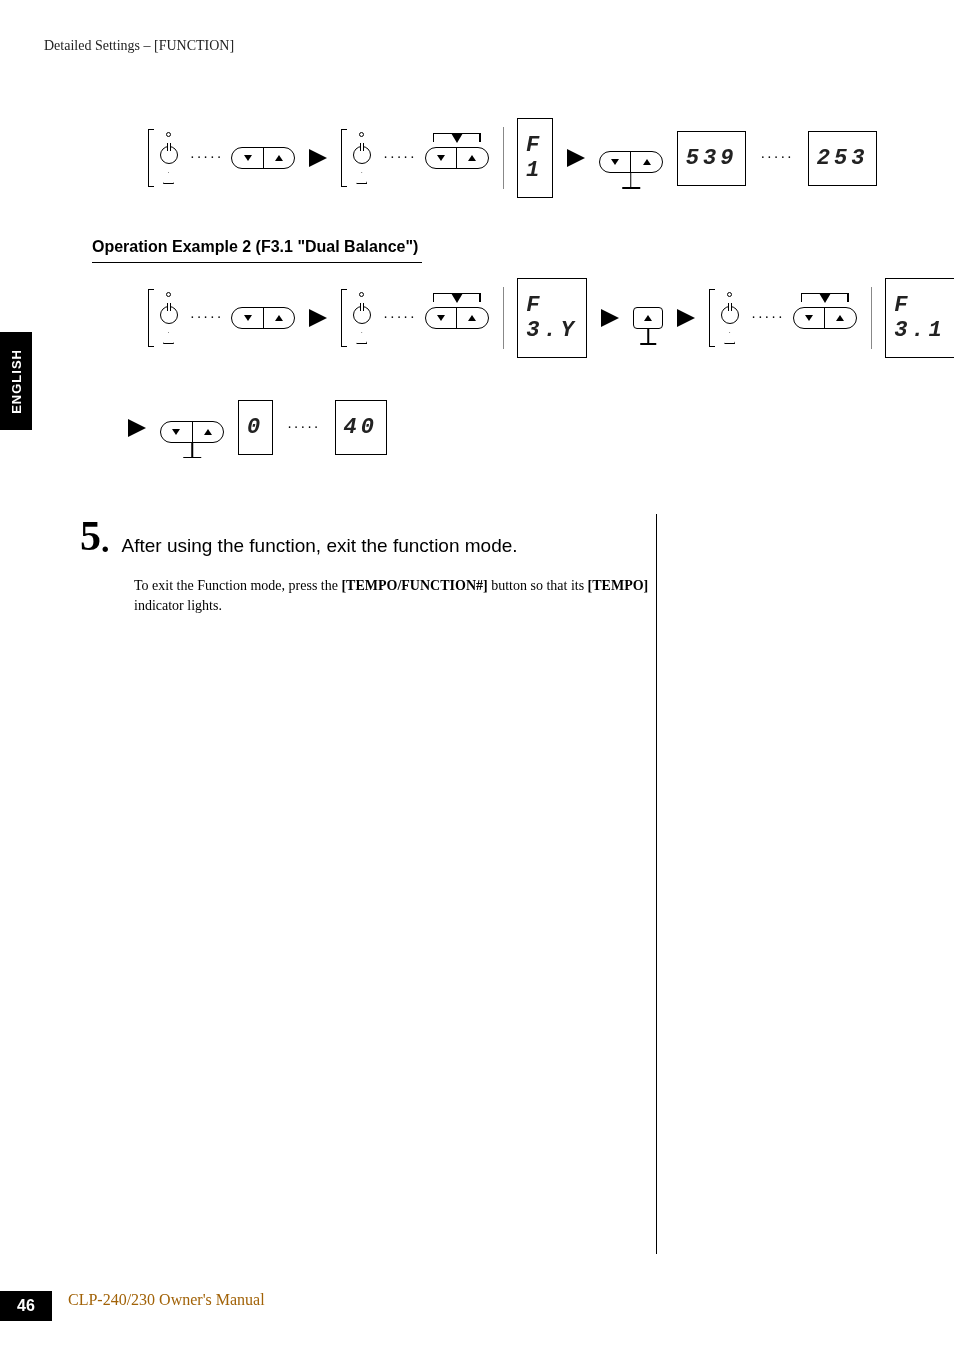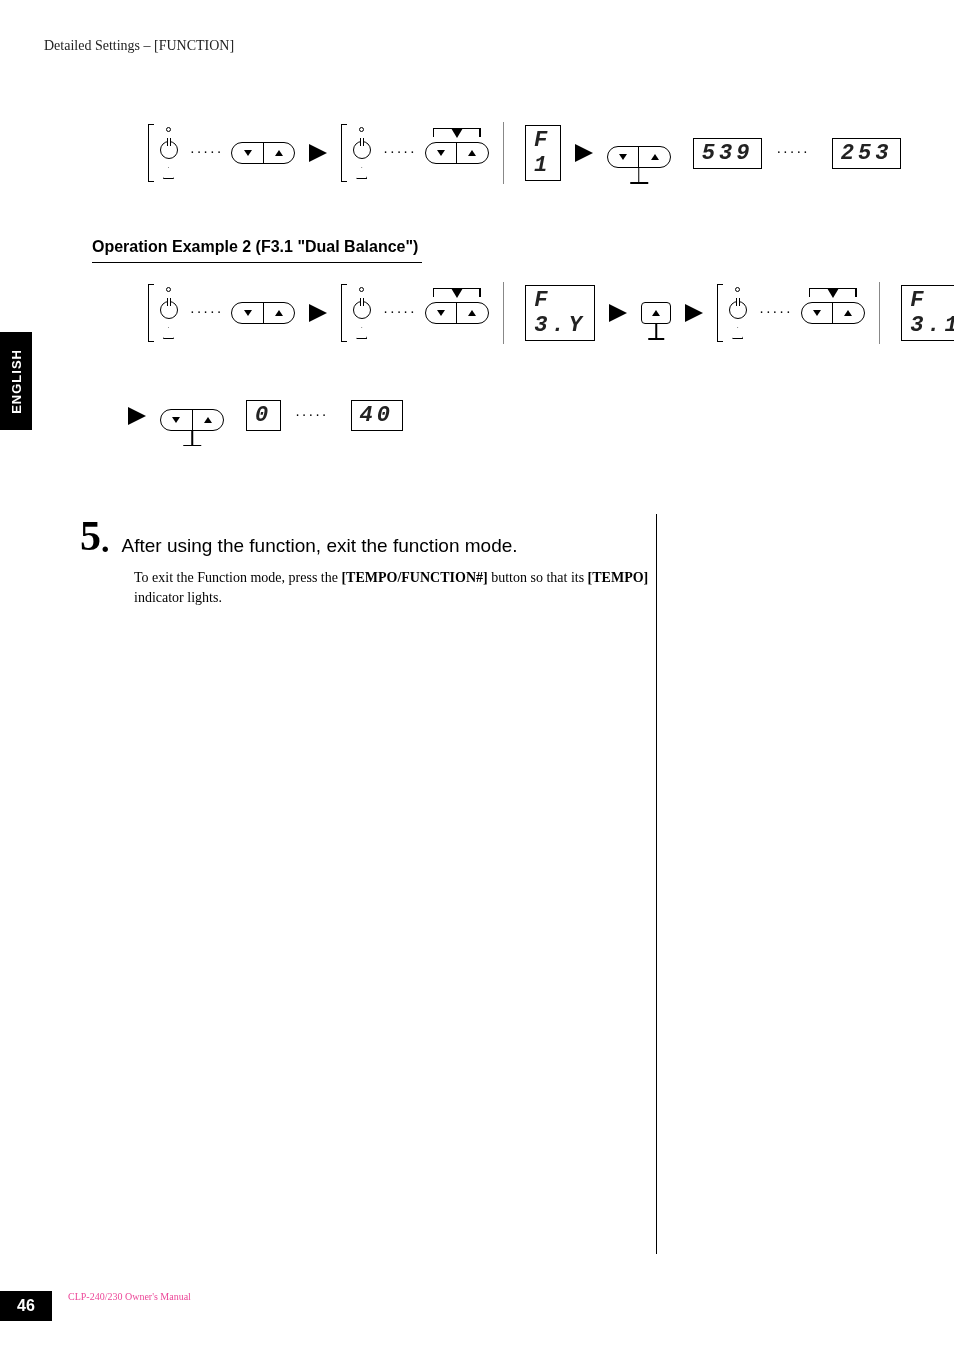--- a/index.html
+++ b/index.html
@@ -37,49 +37,49 @@
   .tri-up-small { width: 0; height: 0; border-left: 4px solid transparent; border-right: 4px solid transparent; border-bottom: 6px solid #000; display:inline-block; }
   .tri-down-small { width: 0; height: 0; border-left: 4px solid transparent; border-right: 4px solid transparent; border-top: 6px solid #000; display:inline-block; }
 
   .single-btn { position: relative; }
   .single-btn .cap { width: 30px; height: 22px; border: 1.5px solid #000; border-radius: 4px; display:flex; align-items:center; justify-content:center; }
   .single-btn .probe { position: absolute; left: 50%; top: 22px; width: 1.5px; height: 14px; background: #000; transform: translateX(-50%); }
   .single-btn .probe::after { content:""; position:absolute; left: -7px; top: 14px; width: 16px; height: 1.5px; background:#000; }
 
   .arrow-right { width: 0; height: 0; border-top: 9px solid transparent; border-bottom: 9px solid transparent; border-left: 18px solid #000; }
 
-  .seg { font-family: 'Courier New', monospace; font-size: 22px; letter-spacing: 4px; font-style: italic; border: 1.5px solid #000; padding: 2px 8px; font-weight: 600; color: #222; margin-left: 8px; }
+  .seg { font-family: 'Courier New', monospace; font-size: 22px; letter-spacing: 4px; font-style: italic; border: 1.5px solid #000; padding: 14px 8px; font-weight: 600; color: #222; }
 
   .press-both { position: relative; }
   .press-both .bar { position: absolute; left: 8px; right: 8px; top: -14px; height: 8px; border-top: 1.5px solid #000; }
   .press-both .bar::before, .press-both .bar::after { content:""; position:absolute; top:0; width:1.5px; height:8px; background:#000; }
   .press-both .bar::before { left:0; }
   .press-both .bar::after { right:0; }
   .press-both .bar .tri { position:absolute; left:50%; top:-1px; transform:translateX(-50%); width:0; height:0; border-left:6px solid transparent; border-right:6px solid transparent; border-top:10px solid #000; }
 
   .rocker-below { position:relative; padding-top: 8px; }
   .rocker-below .probe { position:absolute; left:50%; top:30px; width:1.5px; height:14px; background:#000; transform:translateX(-50%); }
   .rocker-below .probe::after { content:""; position:absolute; left:-8px; top:14px; width:18px; height:1.5px; background:#000; }
 
   .vsep { width: 1px; height: 62px; background: #888; }
 
   
   .step5 { position: absolute; left: 80px; top: 512px; width: 580px; }
   .step5 .num { font-family: Georgia, serif; font-weight: bold; font-size: 42px; display:inline-block; vertical-align: bottom; }
   .step5 .dot { font-family: Georgia, serif; font-weight: bold; font-size: 34px; }
   .step5 .heading { font-family: Arial, Helvetica, sans-serif; font-weight: normal; font-size: 19px; display:inline; margin-left: 8px; }
-  .step5 .body { margin-left: 54px; margin-top: 8px; font-size: 14px; line-height: 1.45; }
+  .step5 .body { margin-left: 54px; margin-top: 16px; font-size: 14px; line-height: 1.45; }
   .step5 .body b { font-weight: bold; }
 
   .sidebar-rule { position:absolute; left: 656px; top: 514px; width: 1px; height: 740px; background:#000; }
 
   
   .footer { position:absolute; left:0; bottom: 30px; height: 30px; display:flex; }
   .footer .box { width: 52px; height: 30px; background:#000; color:#fff; font-family: Arial, sans-serif; font-weight:bold; font-size:16px; display:flex; align-items:center; justify-content:center; }
-  .footer .doc { margin-left: 16px; font-size: 10px; color:#ec4899; }
+  .footer .doc { margin-left: 16px; font-size: 16px; color:#a16207; }
 </style>
 </head>
 <body>
 
 <div class="page">
 
   <div class="running-head">Detailed Settings – [FUNCTION]</div>
 
   <div class="side-tab">
     <span>ENGLISH</span>

